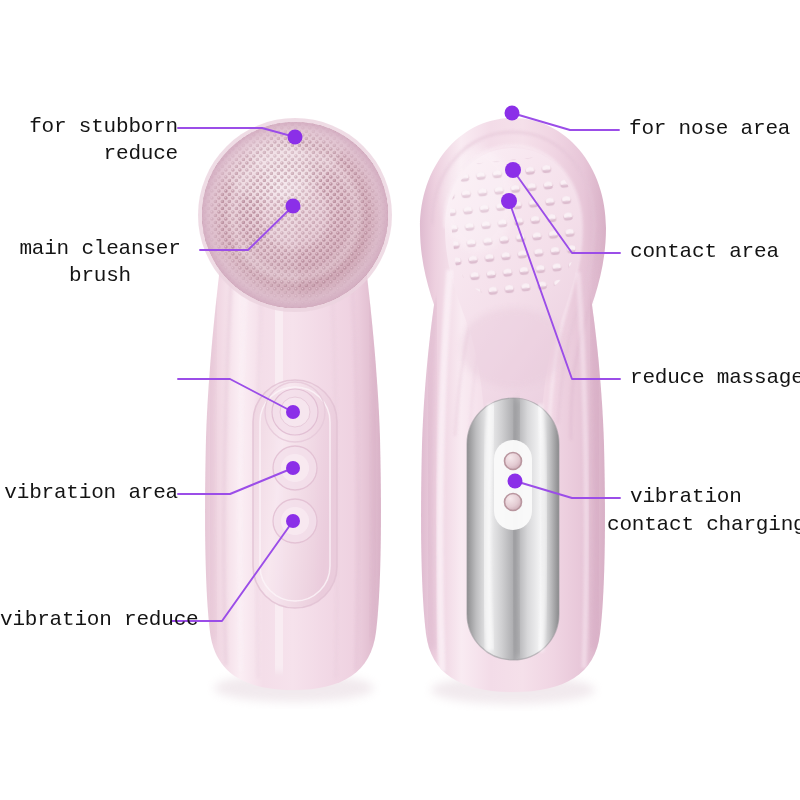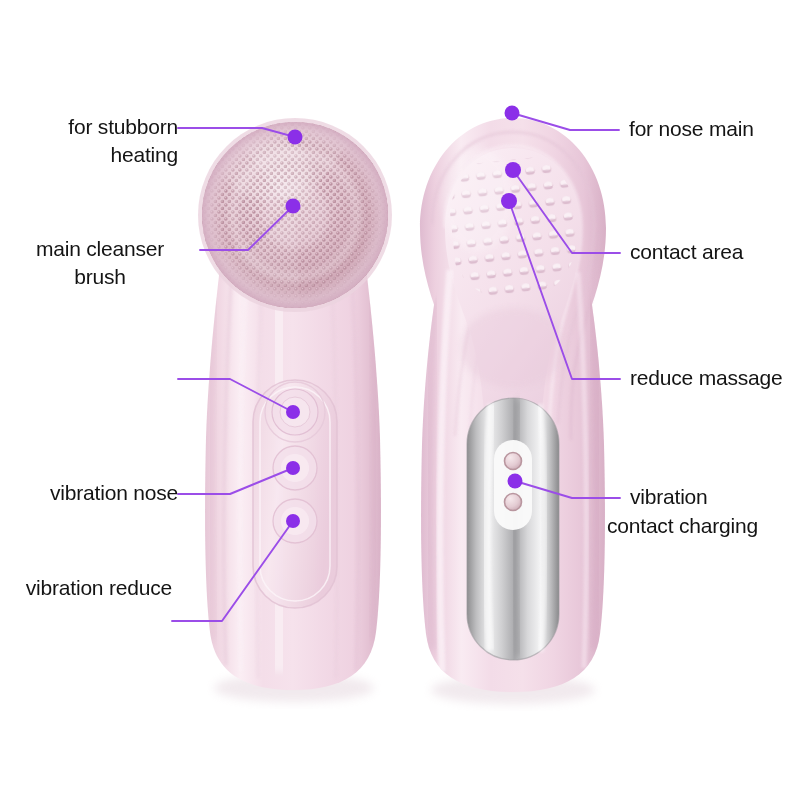--- a/index.html
+++ b/index.html
@@ -17,21 +17,21 @@
   }
   #svg-root {
     position: absolute;
     left: 0;
     top: 0;
     width: 800px;
     height: 800px;
   }
   .callout-text {
     position: absolute;
-    font-family: Liberation Sans, sans-serif;
+    font-family: Liberation Mono, monospace;
     font-size: 21px;
     color: #141414;
     white-space: nowrap;
     letter-spacing: -0.2px;
   }
   .callout-left { text-align: right; }
   .callout-right { text-align: left; }
 </style>
 </head>
 <body>
@@ -310,39 +310,39 @@
 
       <circle cx="512" cy="113" r="7.5"></circle>
       <circle cx="513" cy="170" r="8.0"></circle>
       <circle cx="509" cy="201" r="8.0"></circle>
       <circle cx="515" cy="481" r="7.5"></circle>
     </g>
   </svg>
 
   <div class="callout-text callout-left" style="left:0px; top:115px; width:178px;">
     <div>for stubborn</div>
-    <div style="margin-top:4px;">heating</div>
+    <div style="margin-top:4px;">reduce</div>
   </div>
 
   <div class="callout-text callout-left" style="left:0px; top:237px; width:200px;text-align:center;">
     <div>main cleanser</div>
     <div style="margin-top:4px;">brush</div>
   </div>
 
 
   <div class="callout-text callout-left" style="left:0px; top:481px; width:178px;">
-    <div>vibration nose</div>
-  </div>
-
-  <div class="callout-text callout-left" style="left:0px; top:576px; width:172px;">
+    <div>vibration area</div>
+  </div>
+
+  <div class="callout-text callout-left" style="left:0px; top:608px; width:172px;">
     <div>vibration reduce</div>
   </div>
 
   <div class="callout-text callout-right" style="left:629px; top:117px;">
-    <div>for nose main</div>
+    <div>for nose area</div>
   </div>
 
   <div class="callout-text callout-right" style="left:630px; top:240px;">
     <div>contact area</div>
   </div>
 
   <div class="callout-text callout-right" style="left:630px; top:366px;">
     <div>reduce massage</div>
   </div>
 

